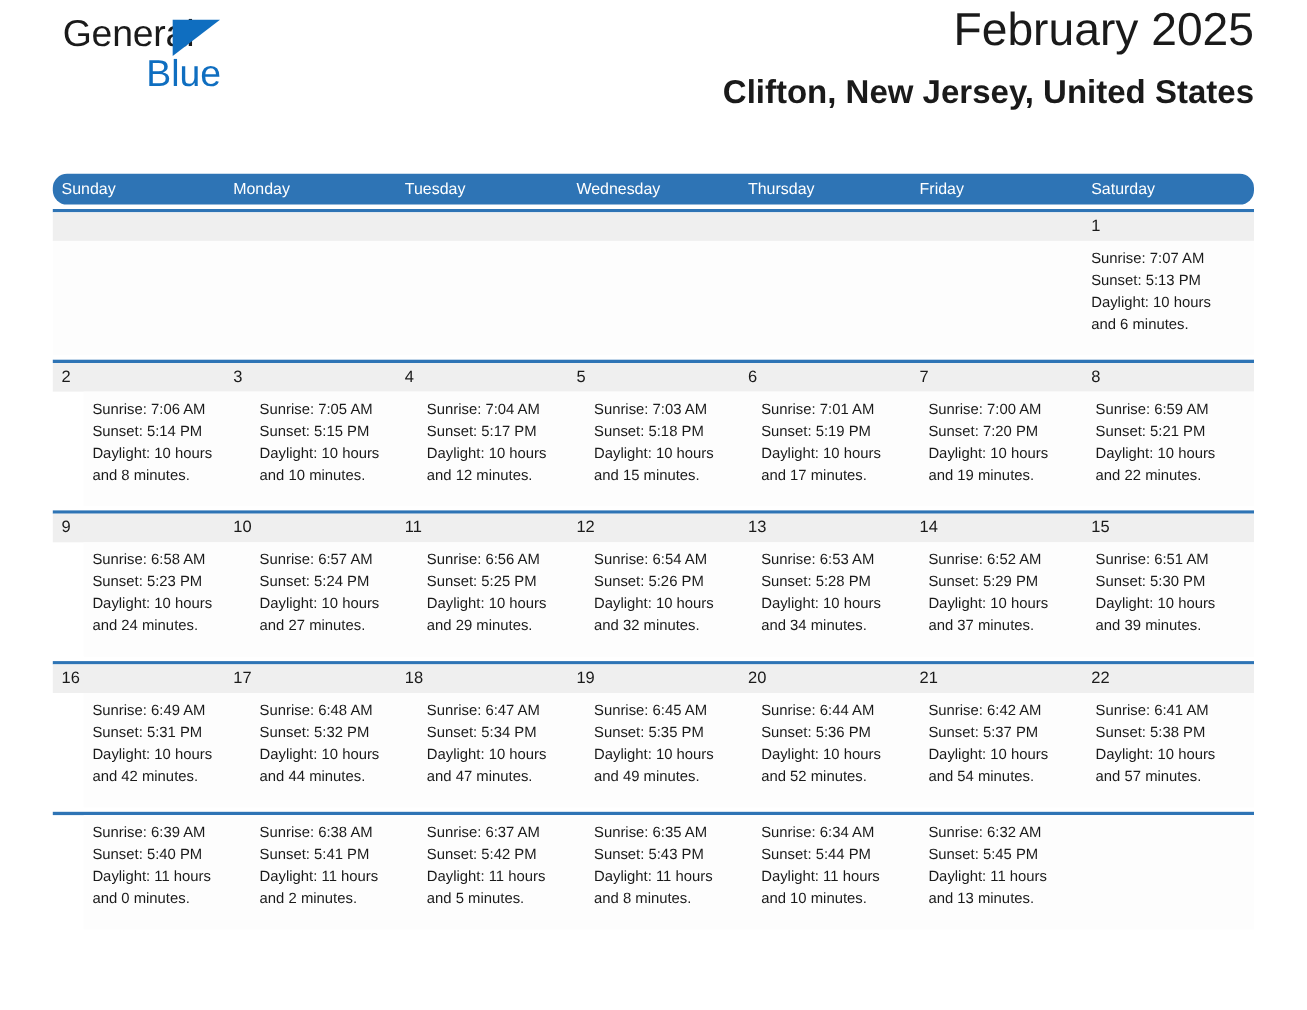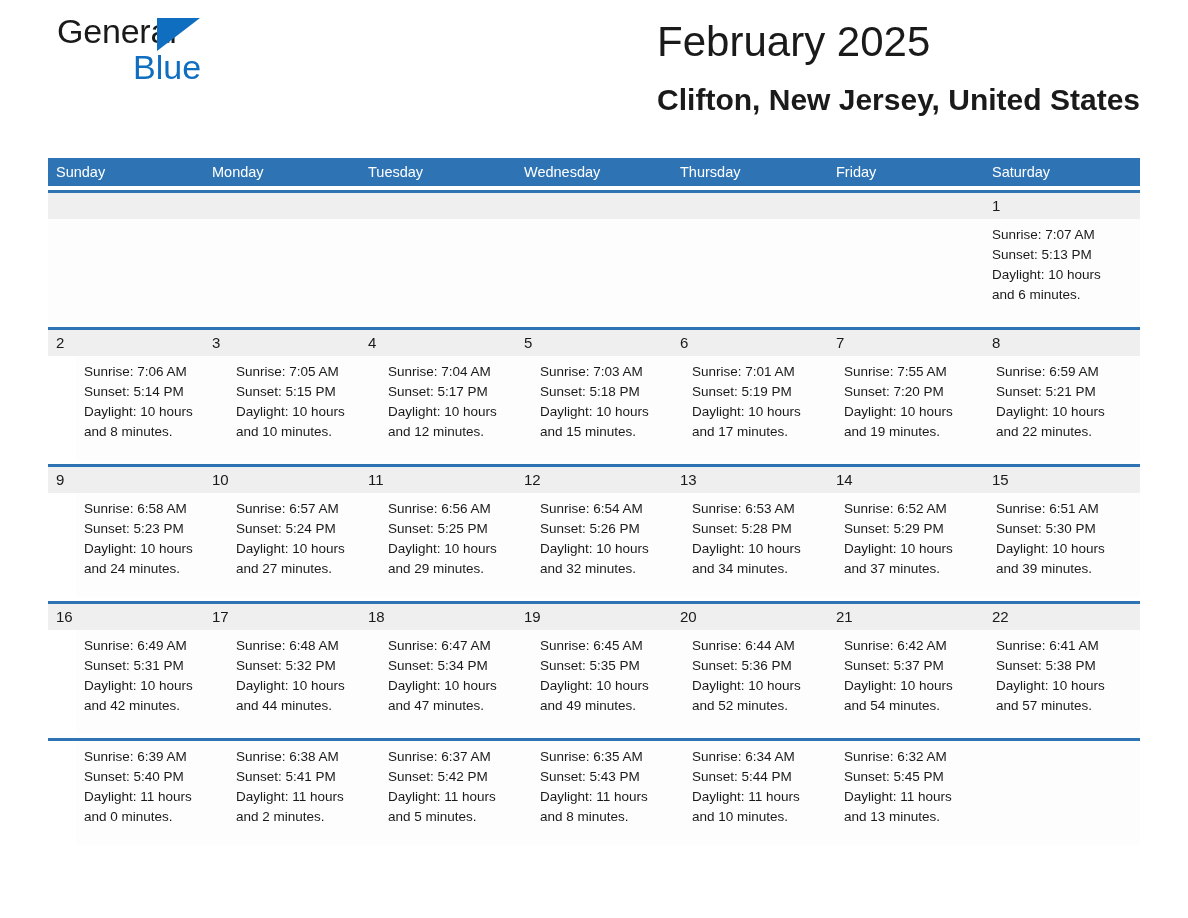--- a/index.html
+++ b/index.html
@@ -56,21 +56,22 @@
     display: block;
     font-size: 34px;
     color: #0f6ec0;
     font-weight: 400;
     margin-left: 76px;
     margin-top: -2px;
   }
   .title-block {
     position: absolute;
     right: 0;
-    top: 15px;
+    top: 0;
+    text-align: right;
   }
   .cal-title {
     font-size: 42px;
     font-weight: 400;
     color: #1a1a1a;
     line-height: 1.0;
     margin: 6px 0 0 0;
     white-space: nowrap;
   }
   .cal-subtitle {
@@ -86,20 +87,21 @@
   .calendar {
     position: absolute;
     left: 48px;
     top: 158px;
     width: 1092px;
   }
   .weekday-row {
     display: flex;
     background: #2e74b5;
     height: 28px;
+    border-radius: 13px;
   }
   .weekday {
     flex: 1 1 0;
     color: #ffffff;
     font-size: 14.5px;
     line-height: 28px;
     padding-left: 8px;
     box-sizing: border-box;
     white-space: nowrap;
     overflow: hidden;
@@ -264,21 +266,21 @@
           <span class="ln">Daylight: 10 hours</span>
           <span class="ln">and 15 minutes.</span>
         </div>
         <div class="daycell">
           <span class="ln">Sunrise: 7:01 AM</span>
           <span class="ln">Sunset: 5:19 PM</span>
           <span class="ln">Daylight: 10 hours</span>
           <span class="ln">and 17 minutes.</span>
         </div>
         <div class="daycell">
-          <span class="ln">Sunrise: 7:55 AM</span>
+          <span class="ln">Sunrise: 7:00 AM</span>
           <span class="ln">Sunset: 7:20 PM</span>
           <span class="ln">Daylight: 10 hours</span>
           <span class="ln">and 19 minutes.</span>
         </div>
         <div class="daycell">
           <span class="ln">Sunrise: 6:59 AM</span>
           <span class="ln">Sunset: 5:21 PM</span>
           <span class="ln">Daylight: 10 hours</span>
           <span class="ln">and 22 minutes.</span>
         </div>

